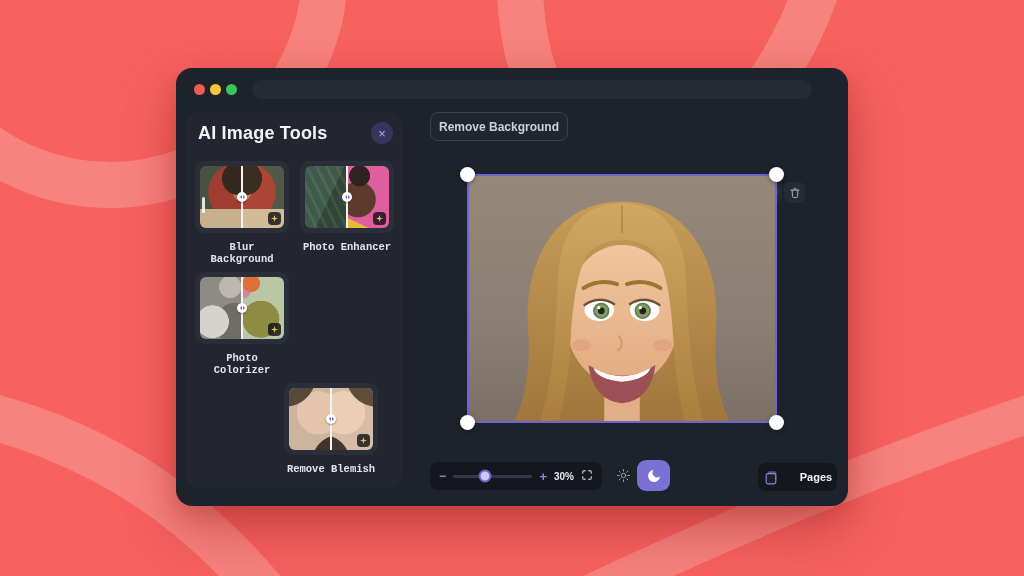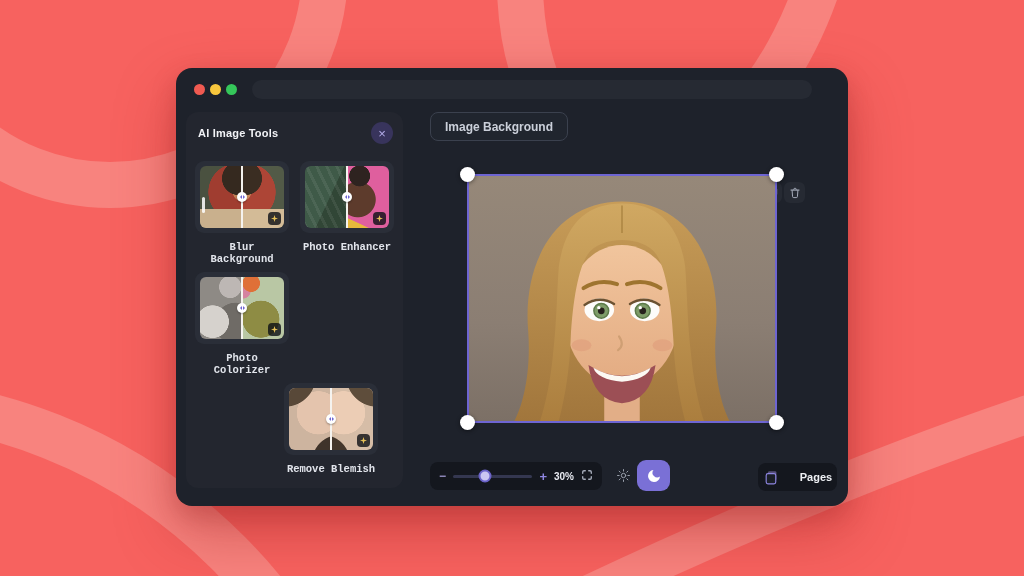--- a/index.html
+++ b/index.html
@@ -16,21 +16,21 @@
   .light { width:11px; height:11px; border-radius:50%; }
   .light.red{background:#f05a51}.light.yellow{background:#f8c73d}.light.green{background:#35c75a}
   .urlpill { position:absolute; left:76px; top:12px; width:560px; height:19px;
     background:#262a33; border-radius:10px; }
 
   
   .panel { position:absolute; left:10px; top:44px; width:217px; height:376px;
     background:#23262f; border-radius:12px; }
   .panel-head { position:absolute; left:12px; right:10px; top:8px; height:26px;
     display:flex; align-items:center; justify-content:space-between; }
-  .panel-title { color:#f2f3f7; font-size:11px; font-weight:bold; letter-spacing:.2px; }
+  .panel-title { color:#f2f3f7; font-size:18px; font-weight:bold; letter-spacing:.2px; }
   .close-btn { width:22px; height:22px; border-radius:50%; background:#38345c; color:#b4ade9;
     display:flex; align-items:center; justify-content:center; font-size:13px; cursor:pointer; }
 
   .tool { position:absolute; width:94px;font-family:Liberation Mono, monospace; }
   .t0{left:9px; top:49px}.t1{left:114px; top:49px}
   .t2{left:9px; top:160px}.t3{left:114px; top:160px}
   .t4{left:9px; top:271px}.t5{left:98px; top:271px}
   .card { width:94px; height:72px; background:#2a2e38; border-radius:9px; padding:5px; }
   .tool.selected .card { border:2px solid #9189e3; padding:3px; background:#2e3240; }
   .thumb { position:relative; width:100%; height:62px; border-radius:6px; overflow:hidden; }
@@ -197,21 +197,21 @@
             <div class="split"></div>
             <div class="split-handle"></div>
             <div class="spark"></div>
           </div>
         </div>
         <div class="tool-label">Remove Blemish</div>
       </div>
     </div>
 
     <div class="removebg-btn">
-      <span>Image Background</span>
+      <span>Remove Background</span>
     </div>
 
     <div class="iconrow">
       <div class="ibtn">
         <svg viewBox="0 0 24 24">
             <rect x="4.5" y="4.5" width="15" height="15" rx="3"></rect>
           <g fill="#a7adbb" stroke="none">
               <rect x="8" y="8" width="2" height="2"></rect>
               <rect x="14" y="8" width="2" height="2"></rect>
               <rect x="8" y="14" width="2" height="2"></rect>

